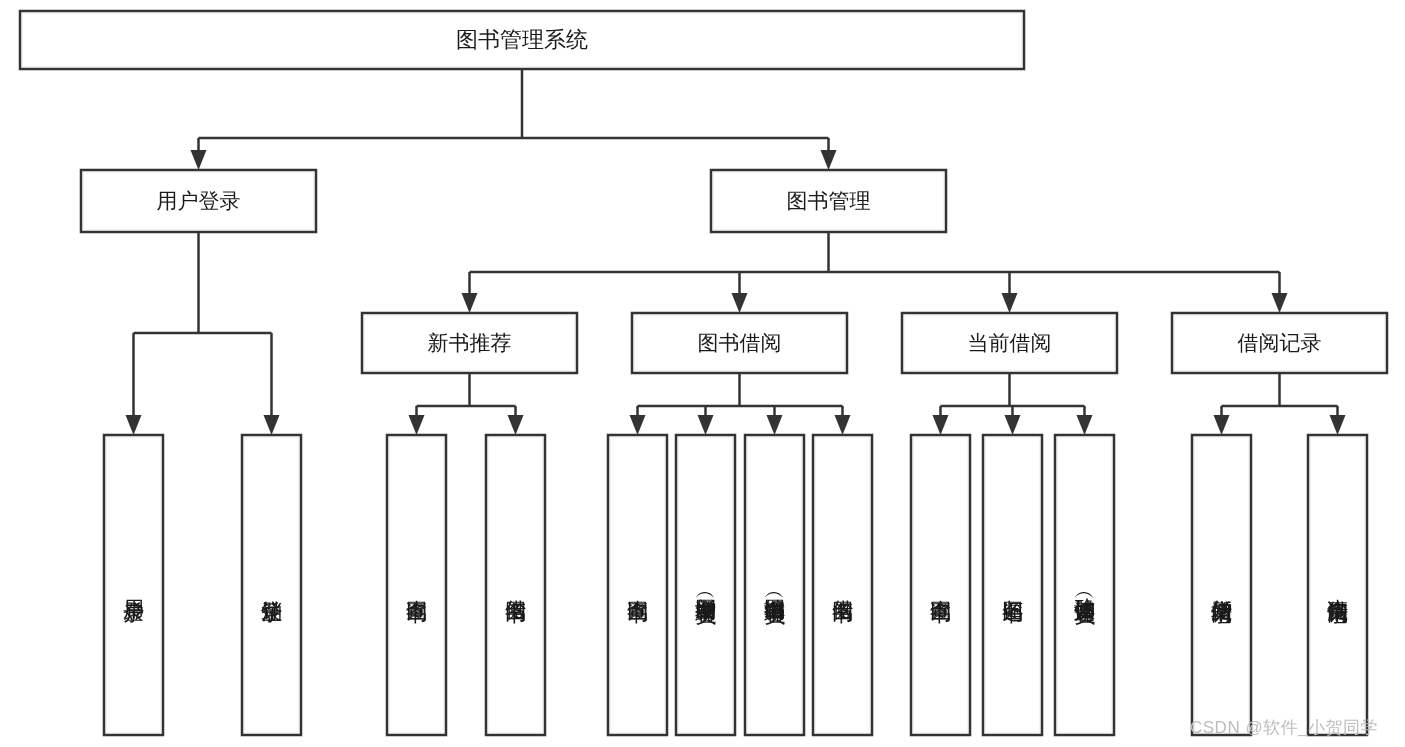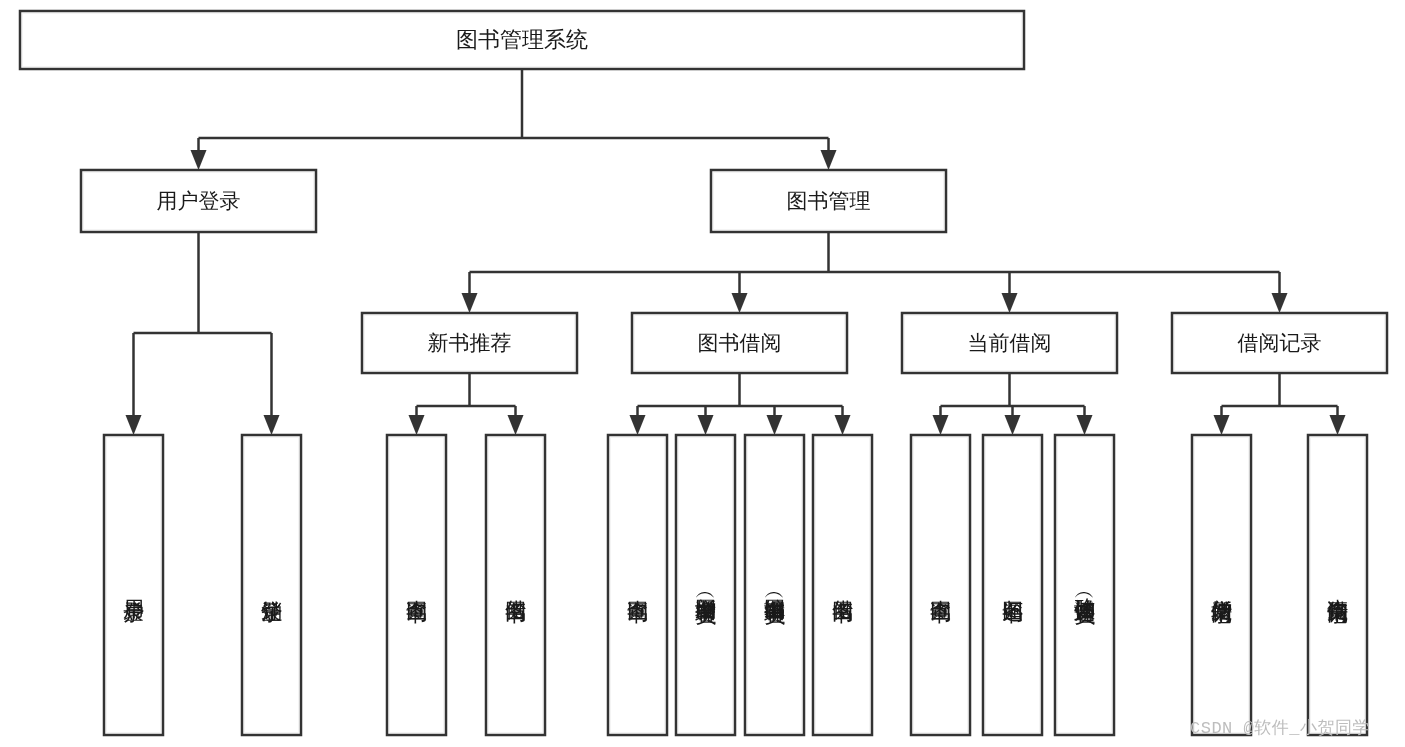--- a/index.html
+++ b/index.html
@@ -74,21 +74,21 @@
     letter-spacing: 1px;
     white-space: nowrap;
     text-align: center;
     pointer-events: none;
     display: flex;
     align-items: center;
     justify-content: center;
   }
   .watermark {
     position: absolute;
-    font-family: Liberation Mono, monospace;
+    font-family: Liberation Sans, sans-serif;
     font-size: 17px;
     color: #bdbdbd;
     white-space: nowrap;
     letter-spacing: 0.5px;
   }
 </style>
 </head>
 <body>
 
 <div id="diagram-root">

